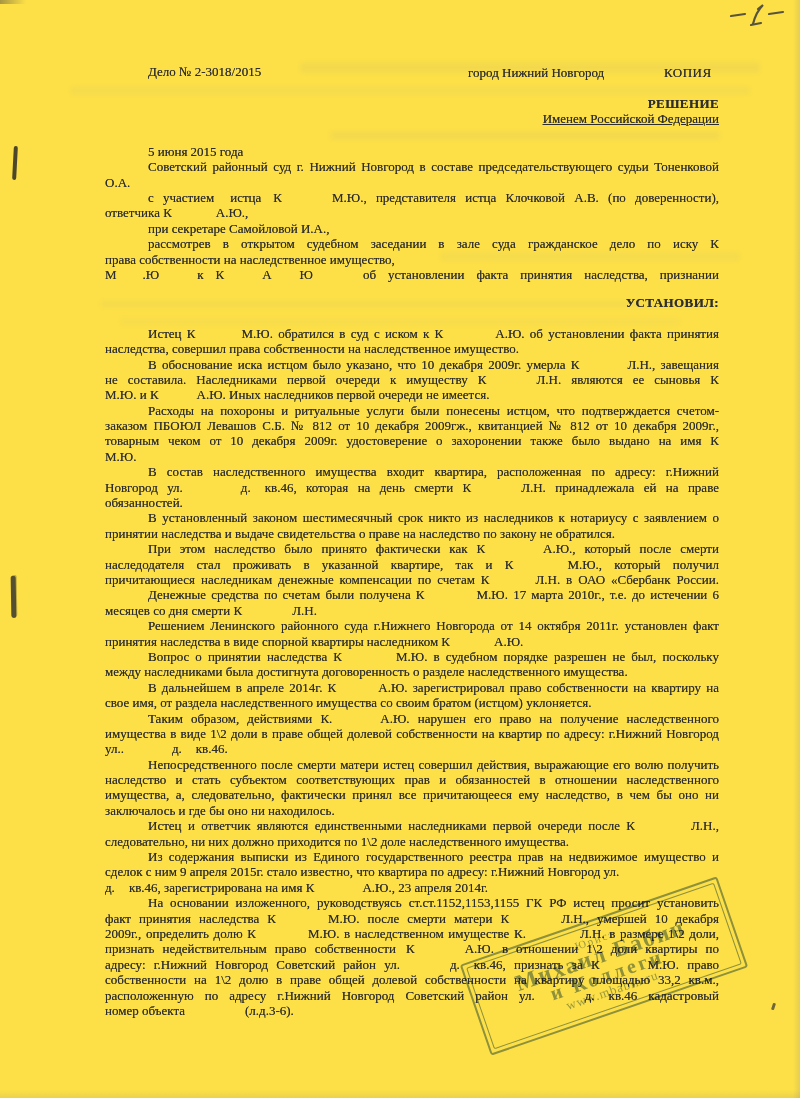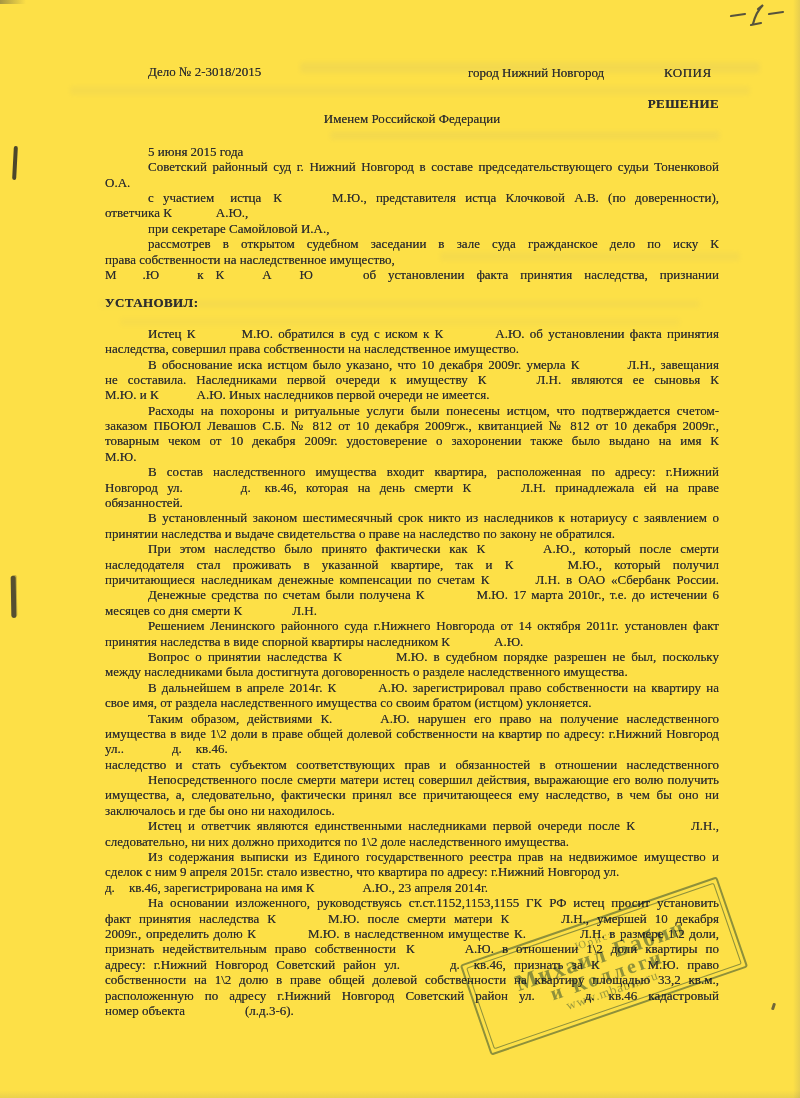--- a/index.html
+++ b/index.html
@@ -16,24 +16,24 @@
   .doc{position:absolute;left:105px;top:64px;width:614px;
        font-size:13px;line-height:15.4px;
        text-shadow:0 0 .5px rgba(46,46,46,.75);}
 
   .header-row{position:relative;height:16px;margin-bottom:2px;}
   .hdr-case{position:absolute;left:43px;top:0;}
   .hdr-city{position:absolute;left:363px;top:1px;}
   .hdr-copy{position:absolute;left:559px;top:1px;letter-spacing:.5px;}
 
   .title{ text-align:right;font-weight:bold;margin-top:16px;letter-spacing:.4px;}
-  .subtitle{text-align:center;margin-top:0;}
+  .subtitle{text-align:right;margin-top:0;text-decoration:underline;}
   .intro{margin-top:17px;}
 
-  .heading-ustanovil{text-align:left;font-weight:bold;margin-top:13px;margin-bottom:15px;letter-spacing:.4px;}
+  .heading-ustanovil{text-align:right;font-weight:bold;margin-top:13px;margin-bottom:15px;letter-spacing:.4px;}
 
   .line{height:15.4px;overflow:hidden;text-align:justify;text-align-last:justify;}
   .line.left{text-align-last:left;}
   .line.indent{padding-left:43px;}
   .gap{display:inline-block;height:1px;}
 
   
   .pagenum{position:absolute;left:728px;top:2px;width:60px;height:30px;}
   .pagenum svg{display:block;}
 
@@ -141,22 +141,22 @@
         <div class="line left">месяцев со дня смерти К<span class="gap" style="width: 50px;"></span>Л.Н.</div>
         <div class="line indent">Решением Ленинского районного суда г.Нижнего Новгорода от 14 октября 2011г. установлен факт</div>
         <div class="line left">принятия наследства в виде спорной квартиры наследником К<span class="gap" style="width: 44px;"></span>А.Ю.</div>
         <div class="line indent">Вопрос о принятии наследства К<span class="gap" style="width: 54px;"></span>М.Ю. в судебном порядке разрешен не был, поскольку</div>
         <div class="line left">между наследниками была достигнута договоренность о разделе наследственного имущества.</div>
         <div class="line indent">В дальнейшем в апреле 2014г. К<span class="gap" style="width: 42px;"></span>А.Ю. зарегистрировал право собственности на квартиру на</div>
         <div class="line left">свое имя, от раздела наследственного имущества со своим братом (истцом) уклоняется.</div>
         <div class="line indent">Таким образом, действиями К.<span class="gap" style="width: 48px;"></span>А.Ю. нарушен его право на получение наследственного</div>
         <div class="line">имущества в виде 1\2 доли в праве общей долевой собственности на квартир по адресу: г.Нижний Новгород</div>
         <div class="line left">ул..<span class="gap" style="width: 48px;"></span>д.<span class="gap" style="width: 14px;"></span>кв.46.</div>
+        <div class="line indent">Непосредственного после смерти матери истец совершил действия, выражающие его волю получить</div>
         <div class="line">наследство и стать субъектом соответствующих прав и обязанностей в отношении наследственного</div>
-        <div class="line indent">Непосредственного после смерти матери истец совершил действия, выражающие его волю получить</div>
         <div class="line">имущества, а, следовательно, фактически принял все причитающееся ему наследство, в чем бы оно ни</div>
         <div class="line left">заключалось и где бы оно ни находилось.</div>
         <div class="line indent">Истец и ответчик являются единственными наследниками первой очереди после К<span class="gap" style="width: 56px;"></span>Л.Н.,</div>
         <div class="line left">следовательно, ни них должно приходится по 1\2 доле наследственного имущества.</div>
         <div class="line indent">Из содержания выписки из Единого государственного реестра прав на недвижимое имущество и</div>
         <div class="line left">сделок с ним 9 апреля 2015г. стало известно, что квартира по адресу: г.Нижний Новгород ул.</div>
         <div class="line left">д.<span class="gap" style="width: 14px;"></span>кв.46, зарегистрирована на имя К<span class="gap" style="width: 48px;"></span>А.Ю., 23 апреля 2014г.</div>
         <div class="line indent">На основании изложенного, руководствуясь ст.ст.1152,1153,1155 ГК РФ истец просит установить</div>
         <div class="line">факт принятия наследства К<span class="gap" style="width: 52px;"></span>М.Ю. после смерти матери К<span class="gap" style="width: 52px;"></span>Л.Н., умершей 10 декабря</div>
         <div class="line">2009г., определить долю К<span class="gap" style="width: 52px;"></span>М.Ю. в наследственном имуществе К.<span class="gap" style="width: 54px;"></span>Л.Н. в размере 1\2 доли,</div>

